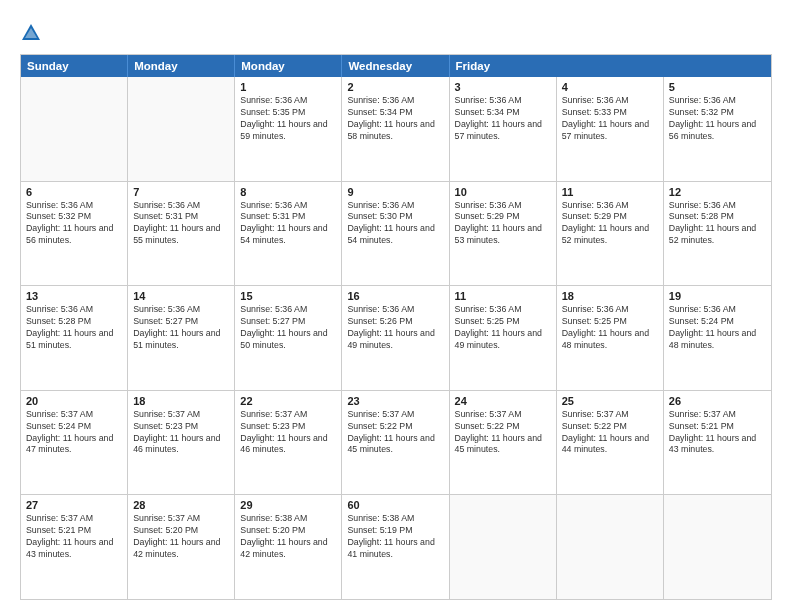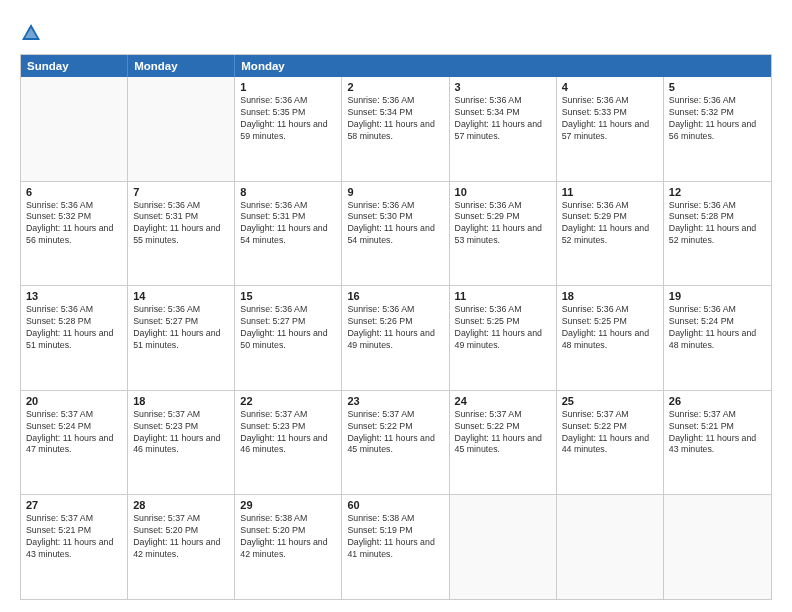--- a/index.html
+++ b/index.html
@@ -135,20 +135,22 @@
       <div class="month-title"></div>
       <div class="location"></div>
     </div>
   </div>
 
   <div class="calendar">
     <div class="cal-header-row" id="cal-header">
         <div class="cal-header-cell">Sunday</div>
         <div class="cal-header-cell">Monday</div>
         <div class="cal-header-cell">Monday</div>
+        <div class="cal-header-cell">Wednesday</div>
+        <div class="cal-header-cell">Friday</div>
       </div>
     <div class="cal-body" id="cal-body">
         <div class="cal-row">
           <div class="cal-cell empty"></div>
           <div class="cal-cell empty"></div>
           <div class="cal-cell">
             <div class="day-num">1</div>
             <div class="cell-text" style="white-space: pre-line;">Sunrise: 5:36 AM
 Sunset: 5:35 PM
 Daylight: 11 hours and 59 minutes.</div>

